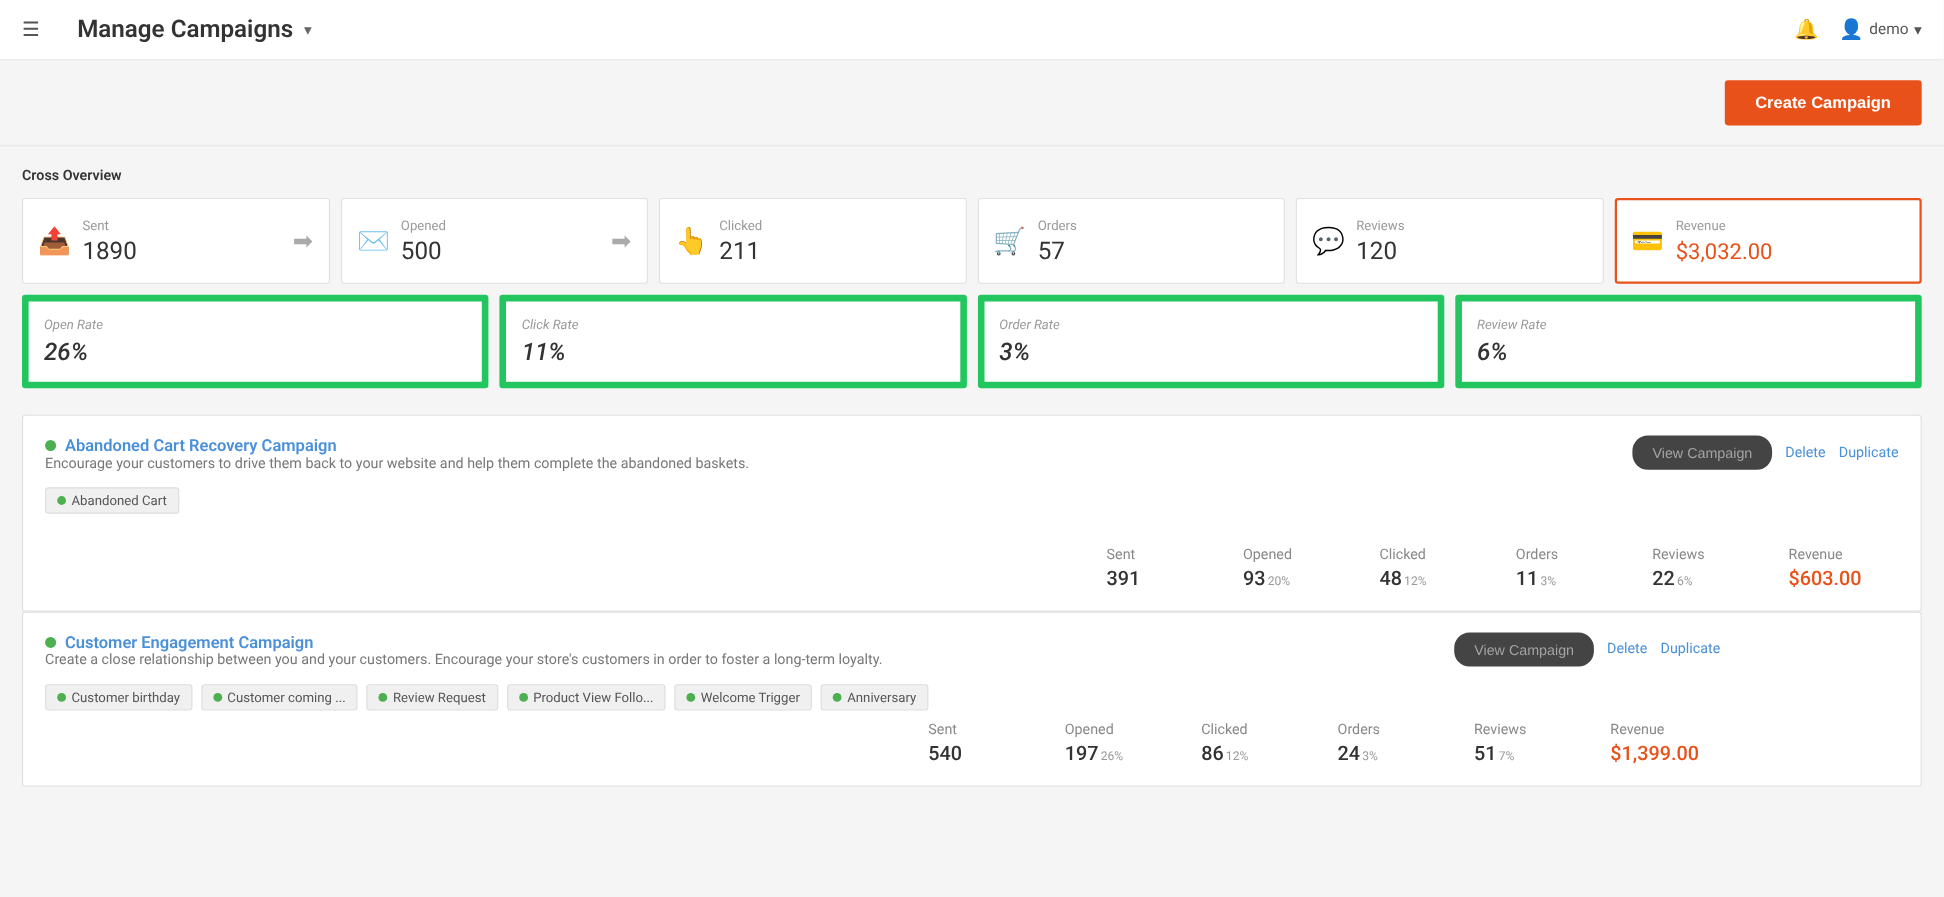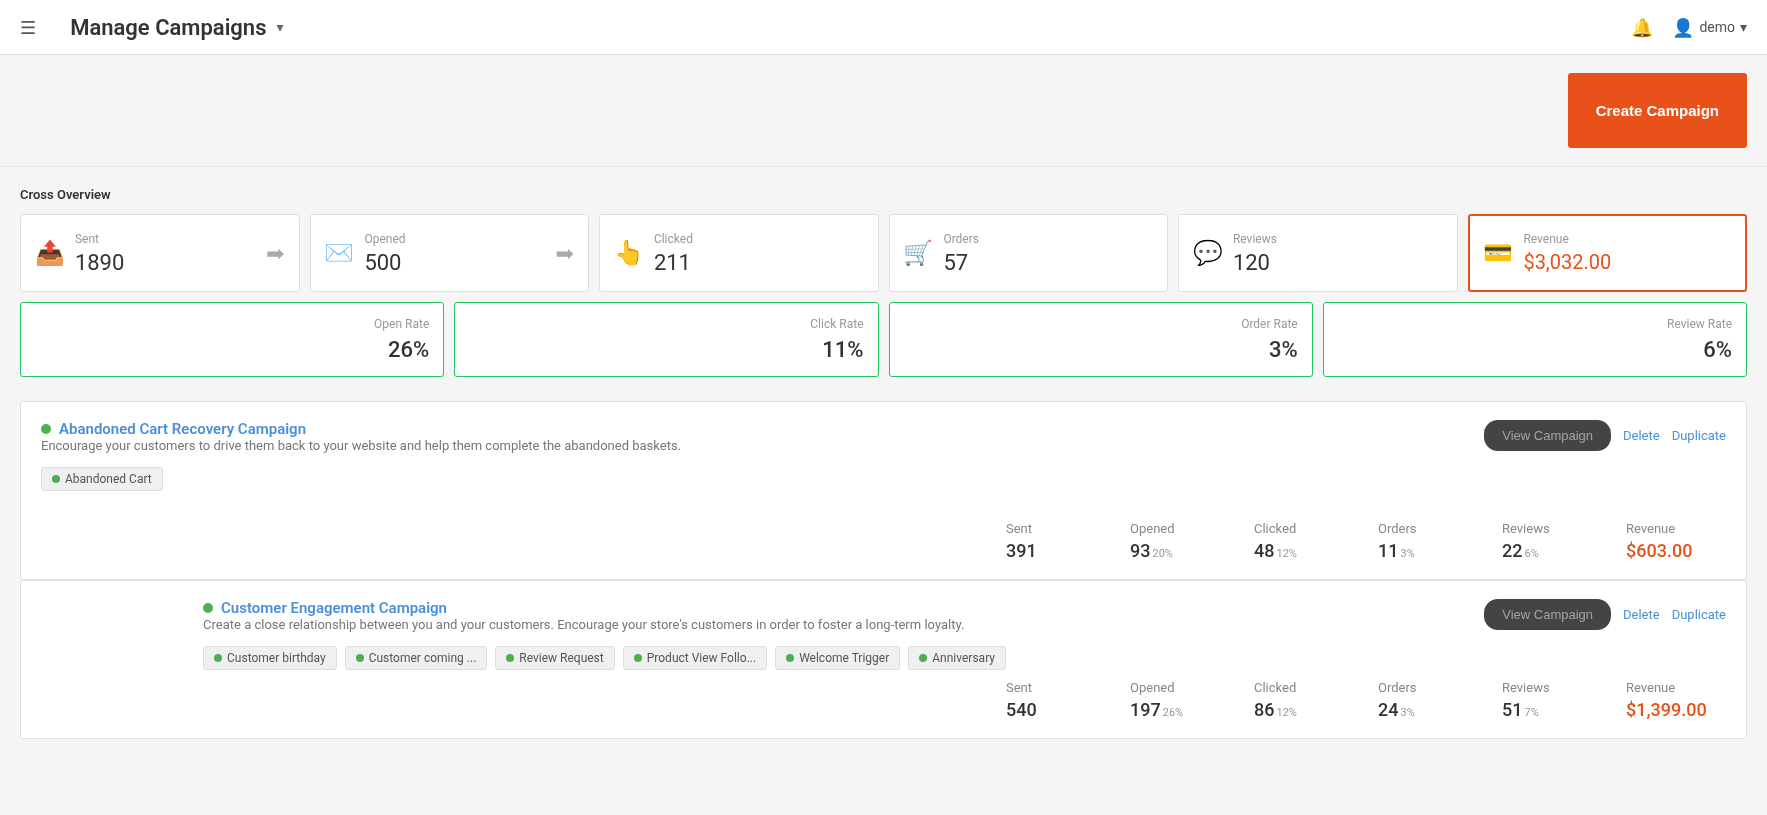--- a/index.html
+++ b/index.html
@@ -11,40 +11,40 @@
     .hamburger { font-size: 18px; color: #555; cursor: pointer; }
     .app-title { font-size: 22px; font-weight: 600; color: #333; margin-left: 24px; }
     .title-arrow { font-size: 14px; color: #666; }
     .header-right { display: flex; align-items: center; gap: 18px; }
     .bell-icon { font-size: 18px; color: #555; cursor: pointer; }
     .user-area { display: flex; align-items: center; gap: 5px; cursor: pointer; color: #555; font-size: 14px; }
     .user-icon { font-size: 18px; }
 
     
     .toolbar { background: #f5f5f5; padding: 18px 20px; display: flex; justify-content: flex-end; border-bottom: 1px solid #e8e8e8; }
-    .create-btn { background: #e8521a; color: #fff; border: none; padding: 29px 28px; font-size: 15px; font-weight: 600; border-radius: 3px; cursor: pointer; }
+    .create-btn { background: #e8521a; color: #fff; border: none; padding: 12px 28px; font-size: 15px; font-weight: 600; border-radius: 3px; cursor: pointer; }
 
     
     .main { padding: 20px; }
 
     
     .section-title { font-size: 13px; font-weight: 600; color: #333; margin-bottom: 12px; }
 
     .stats-grid { display: grid; grid-template-columns: repeat(6, 1fr); gap: 10px; margin-bottom: 10px; }
     .stat-card { background: #fff; border: 1px solid #e0e0e0; border-radius: 3px; padding: 16px 14px; display: flex; align-items: center; gap: 10px; }
     .stat-card.revenue { border: 2px solid #e8521a; }
     .stat-icon { font-size: 24px; color: #ccc; flex-shrink: 0; }
     .stat-info { flex: 1; }
     .stat-label { font-size: 12px; color: #999; display: block; margin-bottom: 4px; }
     .stat-value { font-size: 22px; font-weight: 400; color: #333; }
     .stat-value.revenue-val { color: #e8521a; font-size: 20px; }
     .stat-arrow { font-size: 22px; color: #aaa; flex-shrink: 0; }
 
     .rates-grid { display: grid; grid-template-columns: repeat(4, 1fr); gap: 10px; margin-bottom: 24px; }
-    .rate-card { background: #fff; border: 1px solid #22c55e; border-radius: 3px; padding: 14px; text-align: right; }
+    .rate-card { background: #fff; border: 6px solid #22c55e; border-radius: 3px; padding: 14px; text-align: left; font-style: italic; }
     .rate-label { font-size: 12px; color: #999; margin-bottom: 6px; }
     .rate-value { font-size: 22px; font-weight: 500; color: #333; }
 
     
     .campaign-section { background: #fff; border: 1px solid #e0e0e0; border-radius: 3px; padding: 18px 20px; }
     .campaign-title-area {}
     .campaign-name { color: #4a90d9; font-size: 15px; font-weight: 600; cursor: pointer; display: flex; align-items: center; gap: 8px; }
     .campaign-dot { width: 10px; height: 10px; border-radius: 50%; background: #4caf50; display: inline-block; }
     .campaign-desc { font-size: 13px; color: #777; margin-bottom: 14px; max-width: 850px; }
     .campaign-actions { display: flex; align-items: center; gap: 12px; flex-shrink: 0; }
@@ -214,21 +214,21 @@
           <div class="stat-col">
             <div class="stat-col-label">Revenue</div>
             <div class="stat-col-val orange">$603.00</div>
           </div>
         </div>
       </div>
     </div>
   </div>
 
   <div class="campaign-section">
-    <div style="display:flex; justify-content:flex-end; align-items:flex-start;">
+    <div style="display:flex; justify-content:flex-start; align-items:flex-start;">
       <div class="campaign-title-area">
         <div class="campaign-name">
           <span class="campaign-dot"></span>
           <span>Customer Engagement Campaign</span>
         </div>
         <div class="campaign-desc">Create a close relationship between you and your customers. Encourage your store's customers in order to foster a long-term loyalty.</div>
         <div class="campaign-tags">
           <div class="tag">
             <span class="tag-dot"></span>
             <span>Customer birthday</span>

